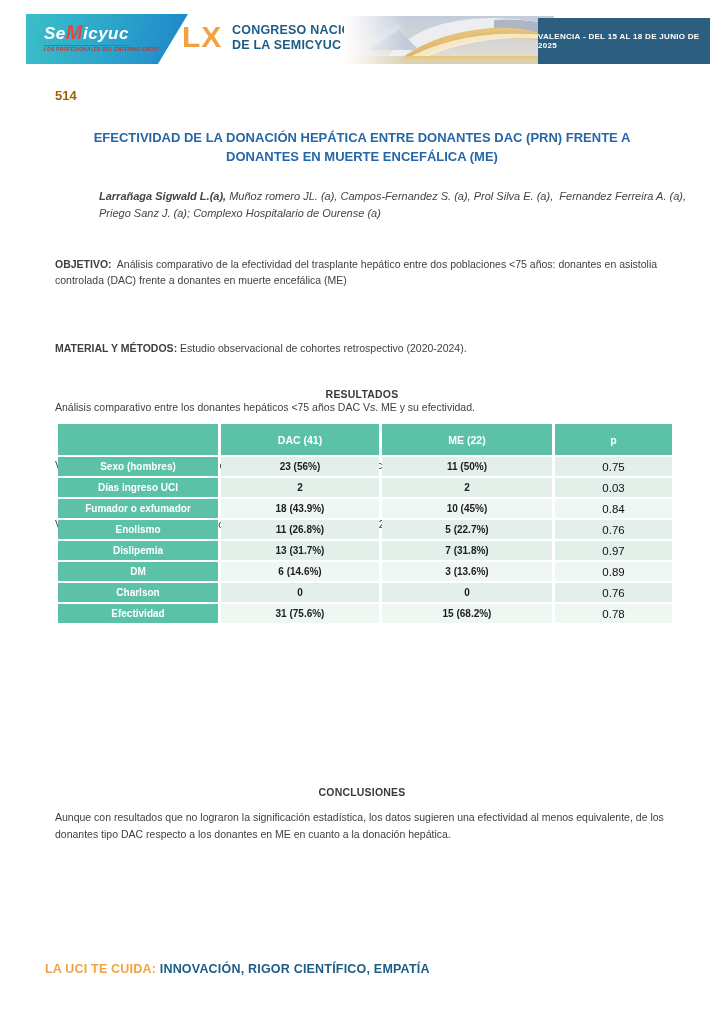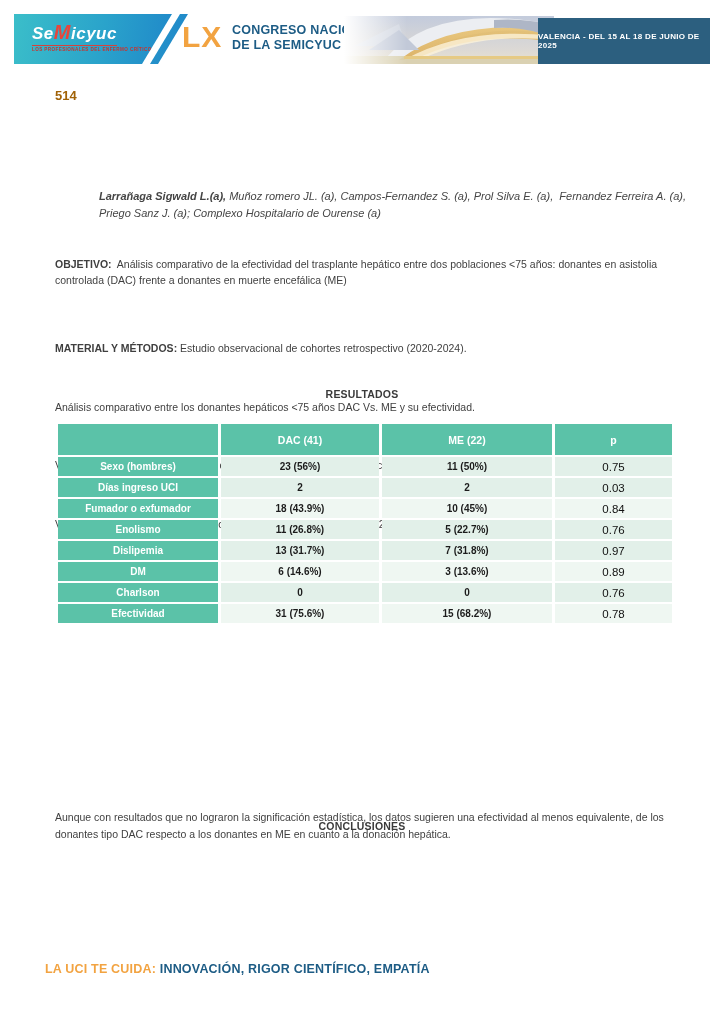--- a/index.html
+++ b/index.html
@@ -2,21 +2,21 @@
 <html><head>
 <meta charset="utf-8">
 <style>
   * { margin:0; padding:0; box-sizing:border-box; }
   html,body { width:724px; height:1024px; background:#ffffff; overflow:hidden;
               font-family:"Liberation Sans", sans-serif; }
   .page { position:relative; width:724px; height:1024px; background:#fff; }
 
   
   .banner { position:absolute; top:14px; left:14px; width:696px; height:50px; }
-  .logo-block { position:absolute; left:0; top:0; width:160px; height:50px;
+  .logo-block { position:absolute; left:12px; top:0; width:160px; height:50px;
                 background:linear-gradient(100deg,#3bbec9 0%,#2aa3cb 55%,#1f87c9 100%);
                 clip-path:polygon(0 0,158px 0,128px 50px,0 50px);padding-left:8px; }
   .logo-stripe { position:absolute; left:0; top:0; width:180px; height:50px;
                  background:linear-gradient(100deg,#35b2ca,#1f87c9);
                  clip-path:polygon(166px 0,174px 0,144px 50px,136px 50px); }
   .logo-word { position:absolute; left:18px; top:7px; font-size:17px; font-weight:bold;
                font-style:italic; color:#ffffff; letter-spacing:0.5px;
                border-bottom:1.5px solid #d9413a; padding-bottom:1px; }
   .logo-word .red { color:#e8453c; font-size:20px; }
   .logo-tag { position:absolute; left:18px; top:33px; font-size:4.6px; color:#c8332e;
@@ -41,21 +41,21 @@
              color:#454545; font-size:11px; line-height:17px; white-space:pre-wrap;margin-left:44px; }
   .authors .lead { font-weight:bold; }
   .para { position:absolute; left:55px; width:622px; color:#3f3f3f; font-size:10.5px;
           white-space:pre-wrap; }
   .objective { top:256px; line-height:16px; }
   .methods { top:300px; line-height:19.5px; }
   .blabel { font-weight:bold; }
   .section-heading { position:absolute; left:62px; width:600px; text-align:center;
                      color:#3a3a3a; font-size:10.5px; font-weight:bold; letter-spacing:0.2px; }
   .h-resultados { top:388px; }
-  .h-conclusiones { top:786px;margin-top:34px; }
+  .h-conclusiones { top:786px; }
   .conclusion-text { top:809px; line-height:17px; }
 
   
   .results-table { position:absolute; left:55px; top:422px; width:620px;
                    border-collapse:separate; border-spacing:3px 2px; }
   .results-table th { background:#5bc2a8; color:#ffffff; font-size:10.5px;
                       font-weight:bold; height:31px; text-align:center; }
   .results-table td { height:19px; text-align:center; vertical-align:middle; }
   td.rowlabel { background:#5bc2a8; color:#ffffff; font-weight:bold; font-size:10px; }
   td.val { color:#1c1c1c; font-weight:bold; font-size:10px; }
@@ -110,20 +110,21 @@
         <rect x="0" y="40" width="210" height="8" fill="#d8cfae" opacity="0.9"></rect>
         <rect x="60" y="40" width="140" height="3" fill="#e9c878" opacity="0.8"></rect>
       </svg>
       <div class="photo-fade"></div>
     </div>
 
     <div class="datebox">VALENCIA - DEL 15 AL 18 DE JUNIO DE 2025</div>
   </div>
 
   <div class="abs-number">514</div>
+  <div class="title">EFECTIVIDAD DE LA DONACIÓN HEPÁTICA ENTRE DONANTES DAC (PRN) FRENTE A DONANTES EN MUERTE ENCEFÁLICA (ME)</div>
 
   <div class="authors"><span class="lead">Larrañaga Sigwald L.(a),</span><span> Muñoz romero JL. (a), Campos-Fernandez S. (a), Prol Silva E. (a),  Fernandez Ferreira A. (a), Priego Sanz J. (a); Complexo Hospitalario de Ourense (a)</span></div>
 
   <div class="para objective"><span class="blabel">OBJETIVO:</span><span>  Análisis comparativo de la efectividad del trasplante hepático entre dos poblaciones &lt;75 años: donantes en asistolia controlada (DAC) frente a donantes en muerte encefálica (ME)</span></div>
 
   <div class="para methods">
     <div><span class="blabel">MATERIAL Y MÉTODOS:</span><span> Estudio observacional de cohortes retrospectivo (2020-2024).</span></div>
     <div>Análisis comparativo entre los donantes hepáticos &lt;75 años DAC Vs. ME y su efectividad.</div>
     <div>Variables cuantitativas expresadas como mediana y RIC (p25-p75) y comparadas con U de Mann-Whitney</div>
     <div>Variables cualitativas expresadas como n y % y comparadas con Chi-2.</div>

